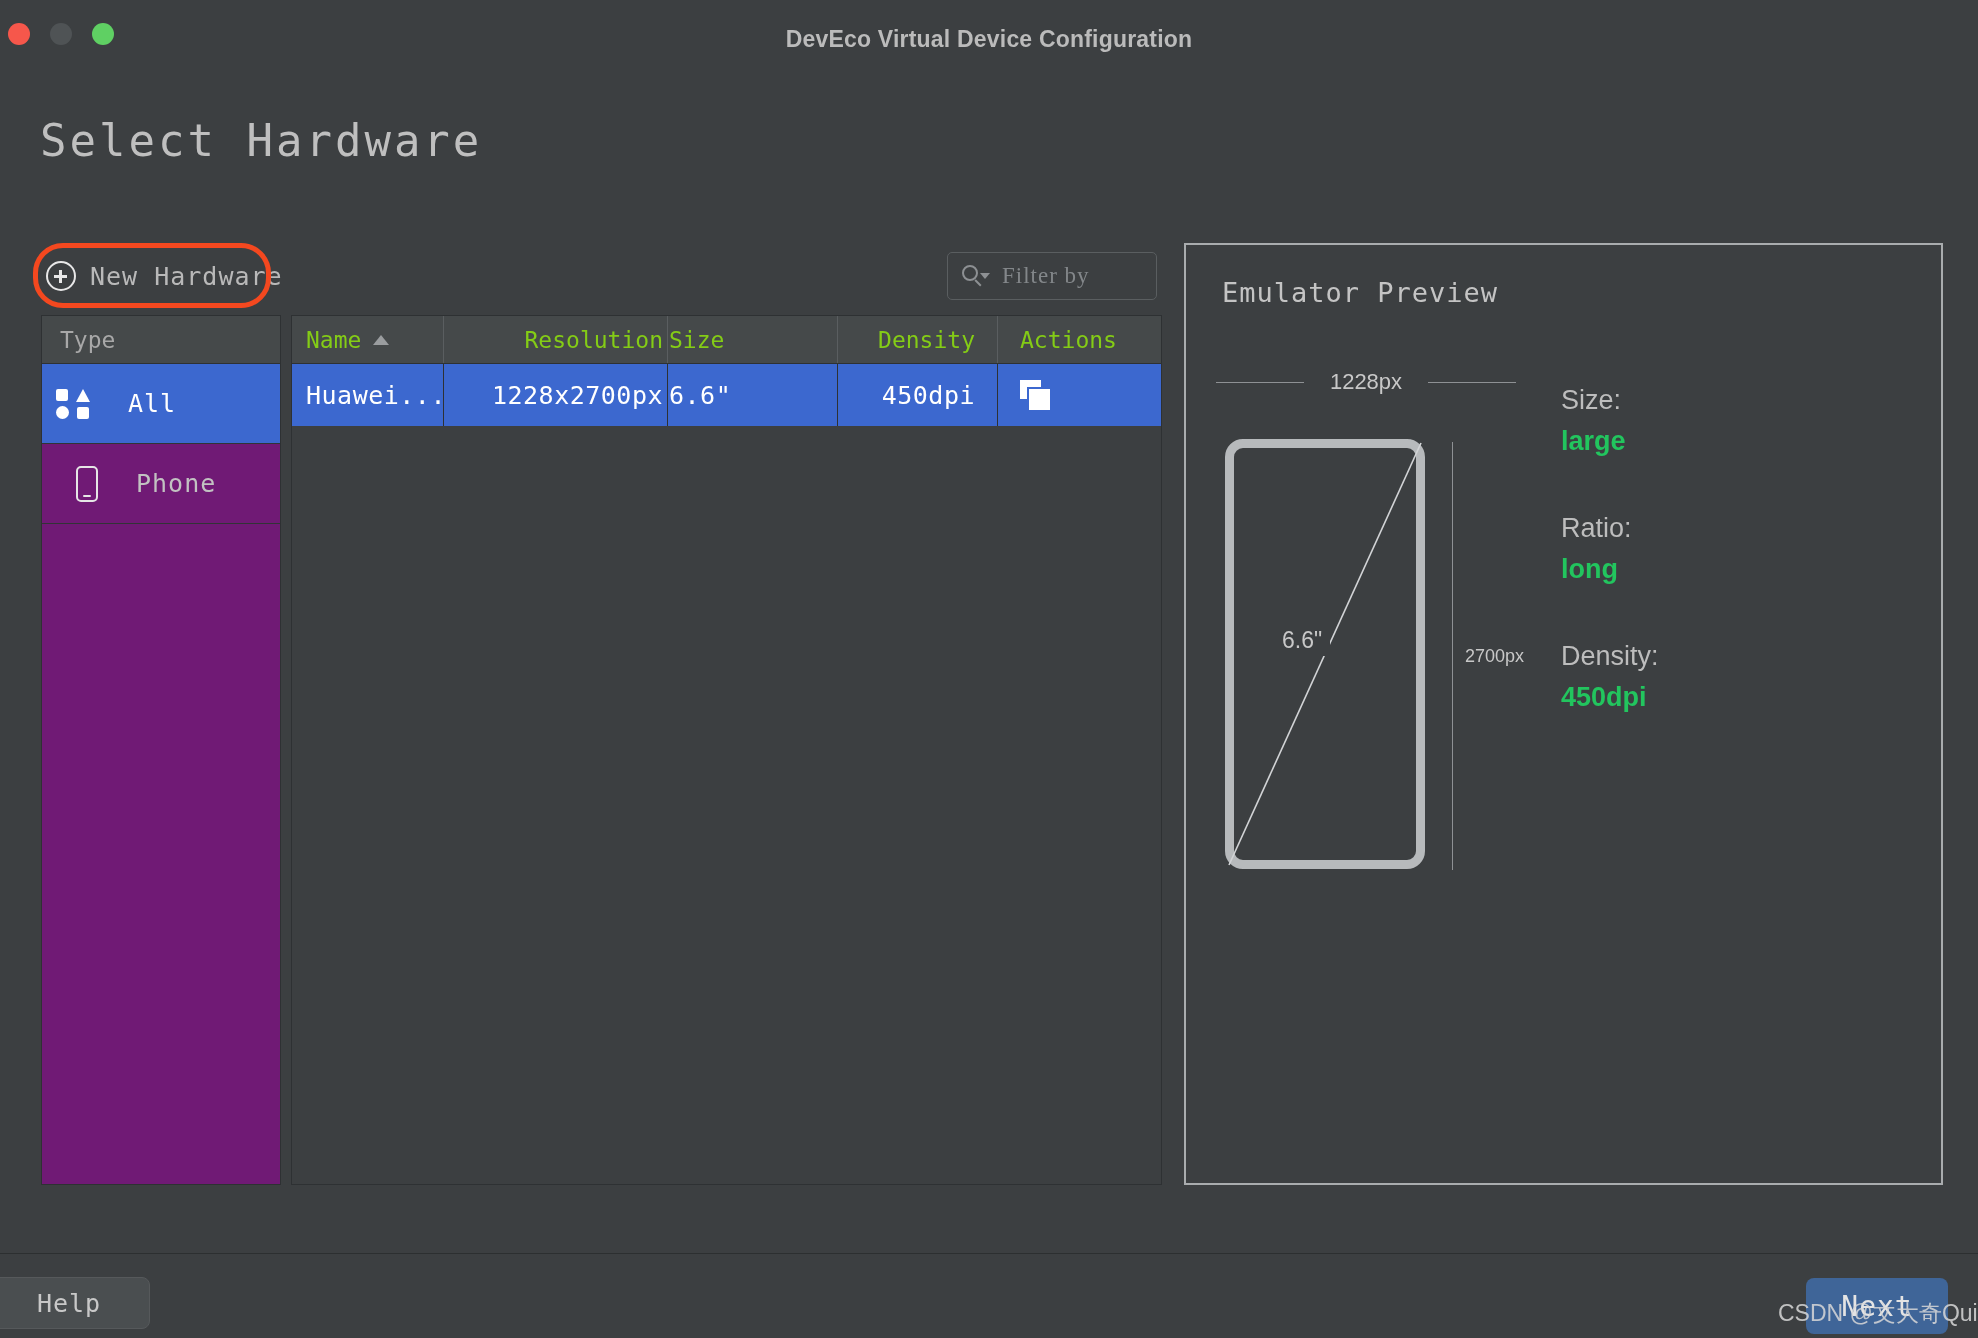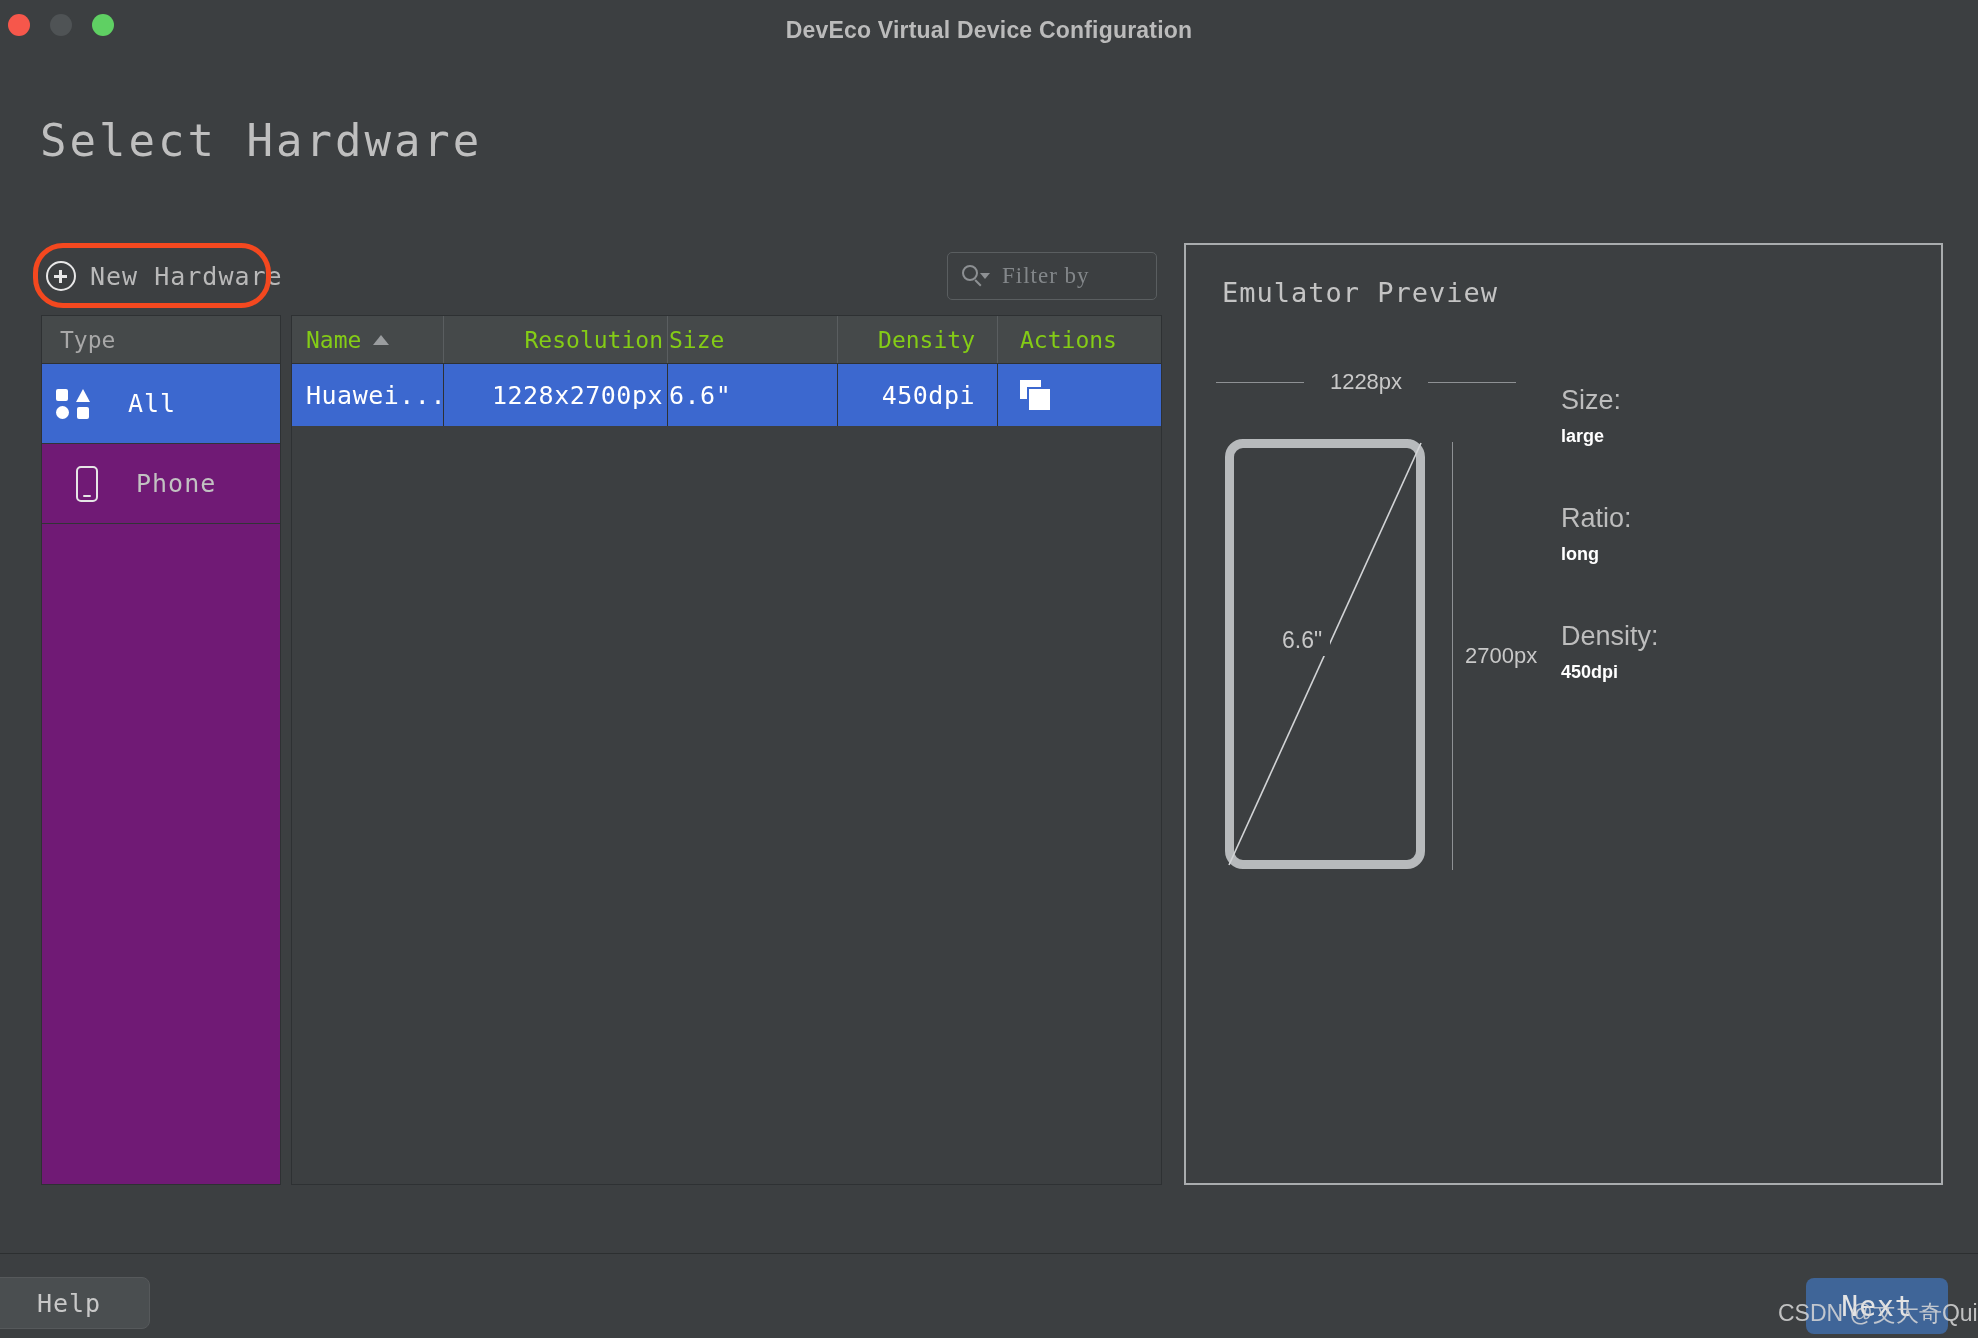--- a/index.html
+++ b/index.html
@@ -6,21 +6,21 @@
   html, body {
     width: 1978px;
     height: 1338px;
     background: #3c3f41;
     font-family: "DejaVu Sans Mono", "Liberation Mono", monospace;
     overflow: hidden;
   }
 
   
   .titlebar {
-    position: absolute; left: 0; top: 8px;
+    position: absolute; left: 0; top: 17px;
     width: 1978px; height: 45px;
     background: #3c3f41;
     display: flex; align-items: center;
   }
   .traffic { position: absolute; left: 8px; top: 6px; display: flex; gap: 20px; }
   .light { width: 22px; height: 22px; border-radius: 50%; }
   .light.red { background: #f6574b; }
   .light.yellow { background: #4f5355; }
   .light.green { background: #5fd063; }
   .titlebar-title {
@@ -203,32 +203,32 @@
     font-family: "Liberation Sans", sans-serif; font-size: 23px; color: #c8c8c8;
     background: #3c3f41; padding: 2px 8px;
   }
   .height-label {
     position: absolute; left: 224px; top: 72px; width: 106px; height: 428px;
     display: flex; align-items: center;
   }
   .height-label .vline { width: 1px; height: 100%; background: #8e9194; }
   .height-label span {
     margin-left: 12px;
-    font-family: "Liberation Sans", sans-serif; font-size: 22px; color: #c8c8c8;
+    font-family: "Liberation Sans", sans-serif; font-size: 18px; color: #c8c8c8;
     white-space: nowrap;
   }
 
   .specs { position: absolute; left: 375px; top: 140px; }
   .spec-row { margin-bottom: 56px; }
   .spec-key {
     font-family: "Liberation Sans", sans-serif; font-size: 27px; color: #bdbdbd;
     margin-bottom: 10px;
   }
   .spec-val {
-    font-family: "Liberation Sans", sans-serif; font-size: 18px; color: #ffffff;
+    font-family: "Liberation Sans", sans-serif; font-size: 27px; color: #22c55e;
     font-weight: bold;
   }
 
   
   .footer-sep {
     position: absolute; left: 0; top: 1253px; width: 1978px; height: 1px;
     background: #2c2f30;
   }
   .help-btn {
     position: absolute; left: -12px; top: 1277px;

